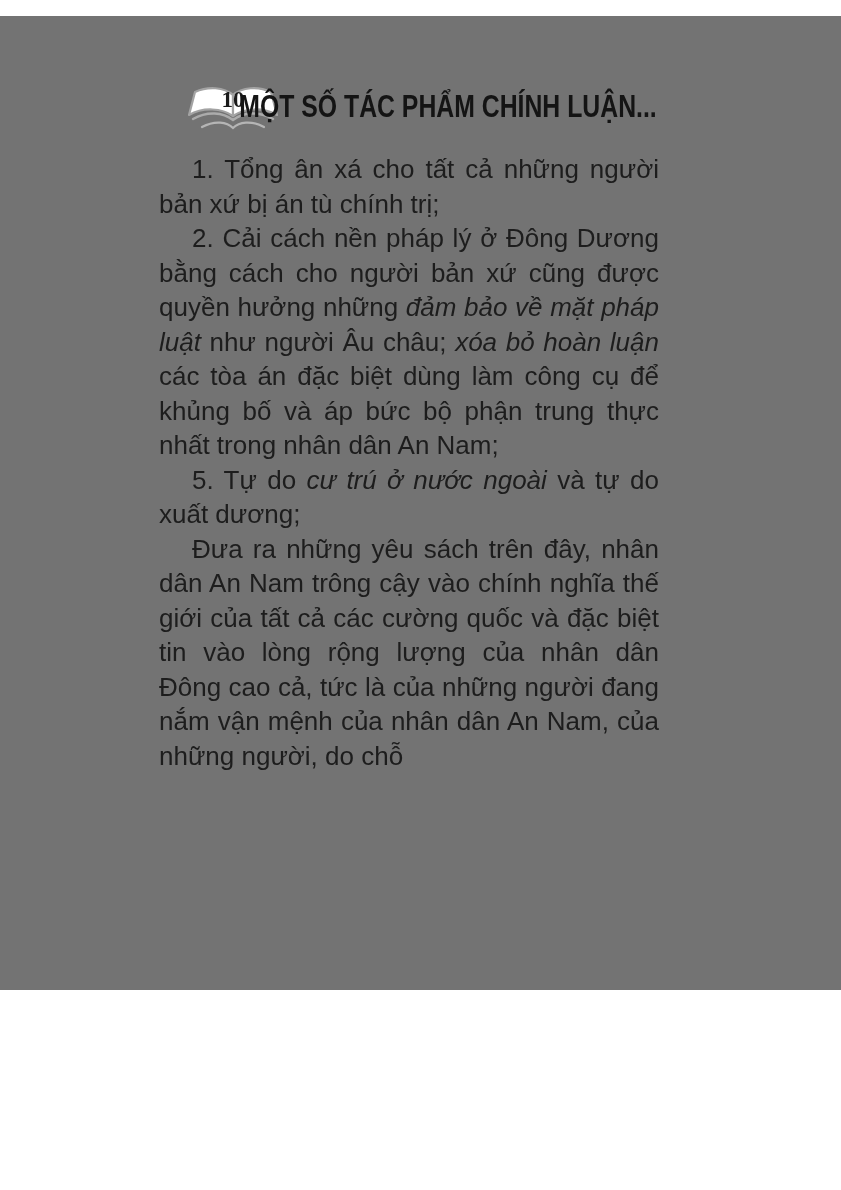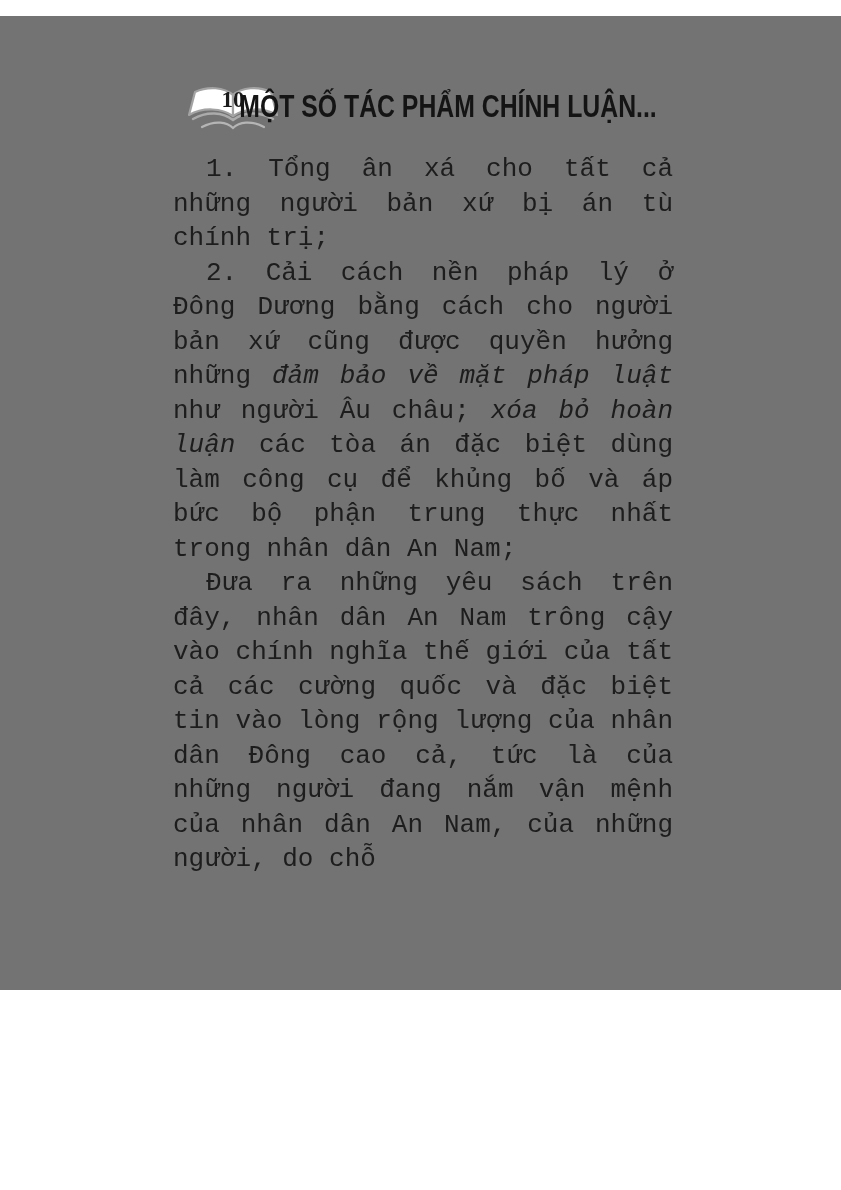--- a/index.html
+++ b/index.html
@@ -50,24 +50,24 @@
     line-height: 38px;
     color: #141414;
     letter-spacing: 0px;
     white-space: nowrap;
     transform: scaleX(0.80);
     transform-origin: 50% 50%;
   }
   
   .body-text {
     position: absolute;
-    left: 173px;
+    left: 159px;
     top: 136px;
     width: 500px;
-    font-family: Liberation Mono, monospace;
+    font-family: Liberation Sans, sans-serif;
     font-size: 26px;
     line-height: 34.5px;
     color: #1d1d1d;
     text-align: justify;
   }
   .para {
     margin: 0;
     padding: 0;
     text-indent: 33px;
   }
@@ -90,16 +90,17 @@
       <path d="M16 43 C29 36 41 38 47 44 C53 38 65 36 78 43" stroke="#b5b5b5" stroke-width="2.2" stroke-linecap="round"></path>
     </svg>
   </div>
   <div class="page-number">10</div>
 
   <div class="running-title">MỘT SỐ TÁC PHẨM CHÍNH LUẬN...</div>
 
   <div class="body-text">
       <p class="para"><span>1. Tổng ân xá cho tất cả những người bản xứ bị án tù chính trị;</span></p>
       <p class="para"><span>2. Cải cách nền pháp lý ở Đông Dương bằng cách cho người bản xứ cũng được quyền hưởng những </span><i>đảm bảo về mặt pháp luật</i><span> như người Âu châu; </span><i>xóa bỏ hoàn luận</i><span> các tòa án đặc biệt dùng làm công cụ để khủng bố và áp bức bộ phận trung thực nhất trong nhân dân An Nam;</span></p>
+      <p class="para"><span>5. Tự do </span><i>cư trú ở nước ngoài</i><span> và tự do xuất dương;</span></p>
       <p class="para"><span>Đưa ra những yêu sách trên đây, nhân dân An Nam trông cậy vào chính nghĩa thế giới của tất cả các cường quốc và đặc biệt tin vào lòng rộng lượng của nhân dân Đông cao cả, tức là của những người đang nắm vận mệnh của nhân dân An Nam, của những người, do chỗ</span></p>
     </div>
 
 </div>
 
 </body></html>

